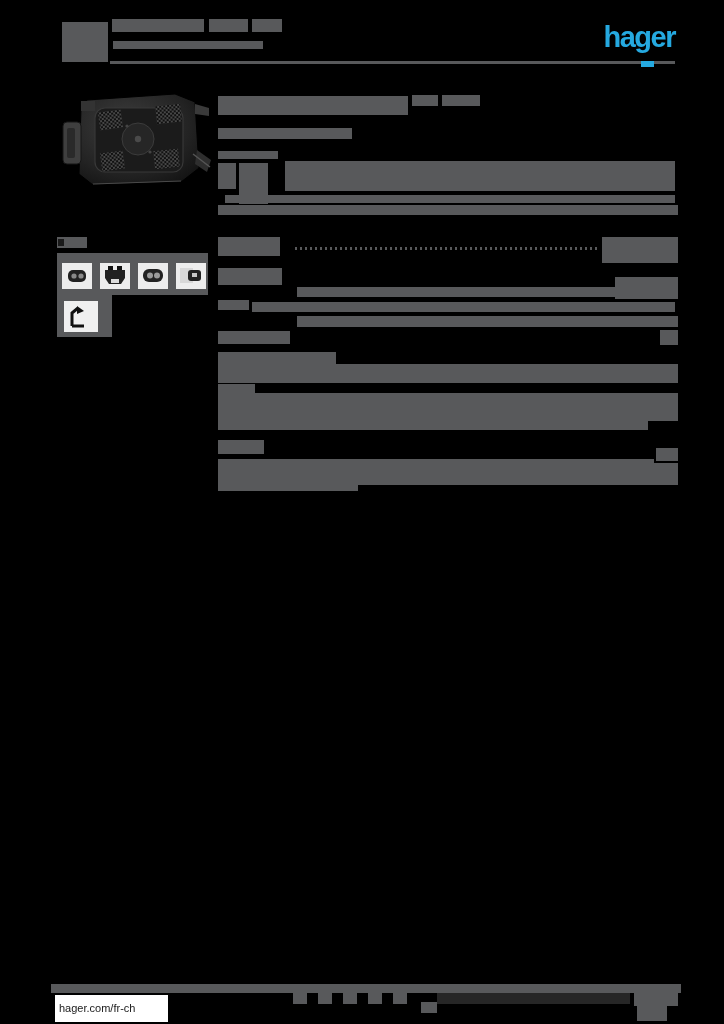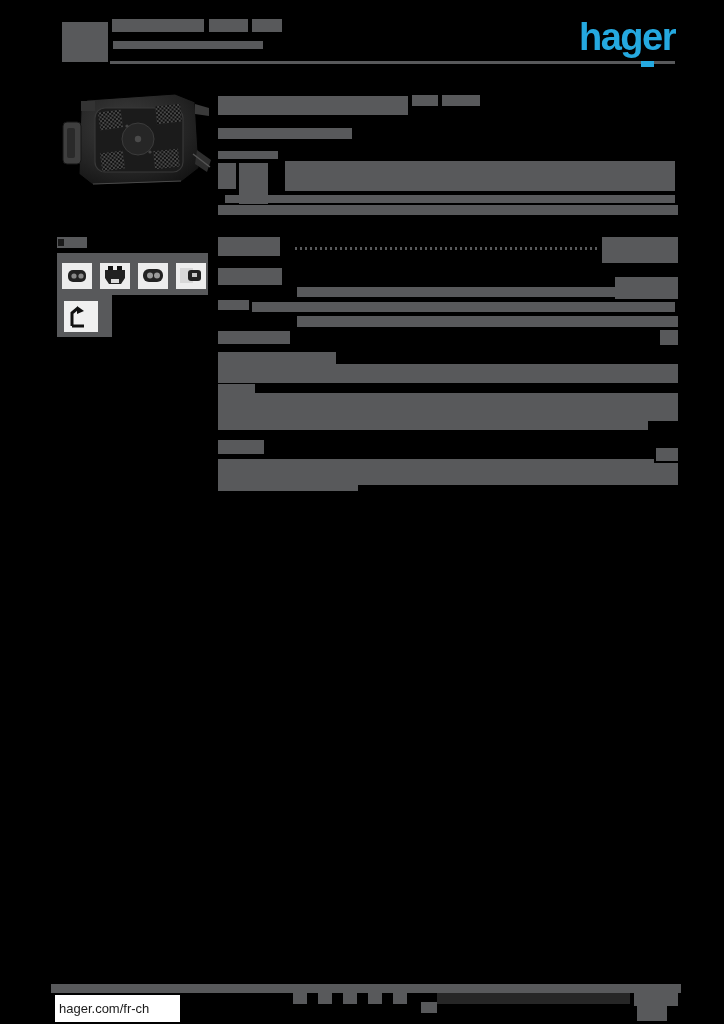--- a/index.html
+++ b/index.html
@@ -3,35 +3,35 @@
 <meta charset="utf-8">
 <style>
   html,body{margin:0;padding:0;background:#000;}
   body{width:724px;height:1024px;overflow:hidden;font-family:"Liberation Sans",sans-serif;}
   .page{position:relative;width:724px;height:1024px;background:#000;}
   .abs{position:absolute;}
   .greek{position:absolute;background:#58595b;}
   .greek.dots{background:repeating-linear-gradient(90deg,#58595b 0 2px,transparent 2px 5px);}
   #header-badge{left:62px;top:22px;width:46px;height:40px;background:#58595b;}
   #header-rule{left:110px;top:61px;width:565px;height:3px;background:#58595b;}
-  #hager-logo{left:578px;top:21px;width:97px;height:34px;color:#25a9e0;font-size:38px;
+  #hager-logo{left:578px;top:21px;width:97px;height:34px;color:#25a9e0;font-size:29px;
     font-weight:bold;letter-spacing:-1.5px;text-align:right;line-height:33px;}
   #logo-underline{left:641px;top:61px;width:13px;height:6px;background:#25a9e0;}
   #product-photo{left:57px;top:92px;width:155px;height:97px;}
   #thumb-band{left:57px;top:253px;width:151px;height:42px;background:#58595b;}
   #thumb-vstrip{left:57px;top:253px;width:55px;height:84px;background:#58595b;}
   #figure-tag{left:57px;top:237px;width:30px;height:11px;background:#58595b;}
   #figure-tag .mark{position:absolute;left:1px;top:2px;width:6px;height:7px;background:#1a1a1a;}
   .thumb{position:absolute;width:30px;height:26px;background:#ededed;}
   .thumb svg{display:block;width:100%;height:100%;}
   #thumb-5{left:64px;top:301px;width:34px;height:31px;background:#f0f0f0;position:absolute;}
   #thumb-5 svg{display:block;width:100%;height:100%;}
   #footer-rule{left:51px;top:984px;width:630px;height:9px;background:#58595b;}
-  #footer-urlbox{left:55px;top:995px;width:125px;height:27px;background:#ffffff;
-    color:#1a1a1a;font-size:13px;line-height:27px;padding-left:4px;box-sizing:border-box;
+  #footer-urlbox{left:55px;top:995px;width:113px;height:27px;background:#ffffff;
+    color:#1a1a1a;font-size:11px;line-height:27px;padding-left:4px;box-sizing:border-box;
     white-space:nowrap;overflow:hidden;}
 </style>
 </head>
 <body>
 
 <div class="page">
 
   <div class="abs" id="header-badge"></div>
   <div class="abs" id="hager-logo">hager</div>
   <div class="abs" id="header-rule"></div>

